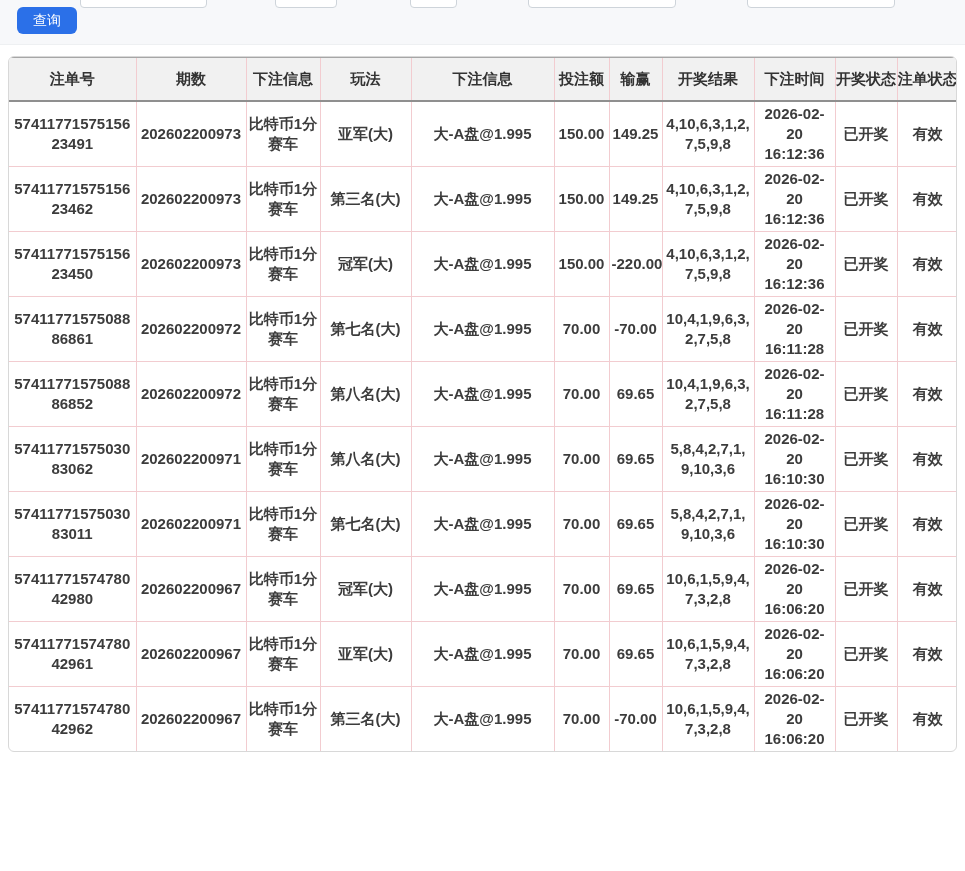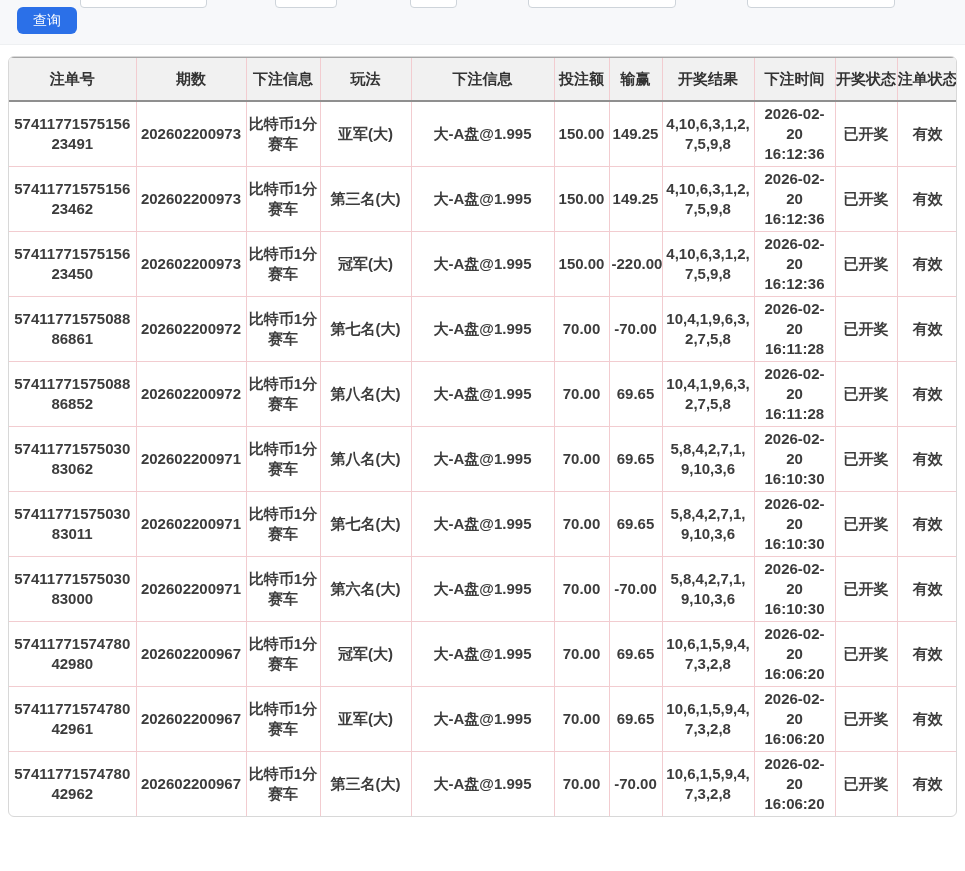--- a/index.html
+++ b/index.html
@@ -213,33 +213,20 @@
         <td>第七名(大)</td>
         <td>大-A盘@1.995</td>
         <td>70.00</td>
         <td>69.65</td>
         <td class="cell-result">5,8,4,2,7,1,9,10,3,6</td>
         <td>2026-02-20 16:10:30</td>
         <td>已开奖</td>
         <td>有效</td>
       </tr>
       <tr class="data-row">
-        <td class="cell-bet-id">5741177157503083000</td>
-        <td>202602200971</td>
-        <td>比特币1分赛车</td>
-        <td>第六名(大)</td>
-        <td>大-A盘@1.995</td>
-        <td>70.00</td>
-        <td>-70.00</td>
-        <td class="cell-result">5,8,4,2,7,1,9,10,3,6</td>
-        <td>2026-02-20 16:10:30</td>
-        <td>已开奖</td>
-        <td>有效</td>
-      </tr>
-      <tr class="data-row">
         <td class="cell-bet-id">5741177157478042980</td>
         <td>202602200967</td>
         <td>比特币1分赛车</td>
         <td>冠军(大)</td>
         <td>大-A盘@1.995</td>
         <td>70.00</td>
         <td>69.65</td>
         <td class="cell-result">10,6,1,5,9,4,7,3,2,8</td>
         <td>2026-02-20 16:06:20</td>
         <td>已开奖</td>

